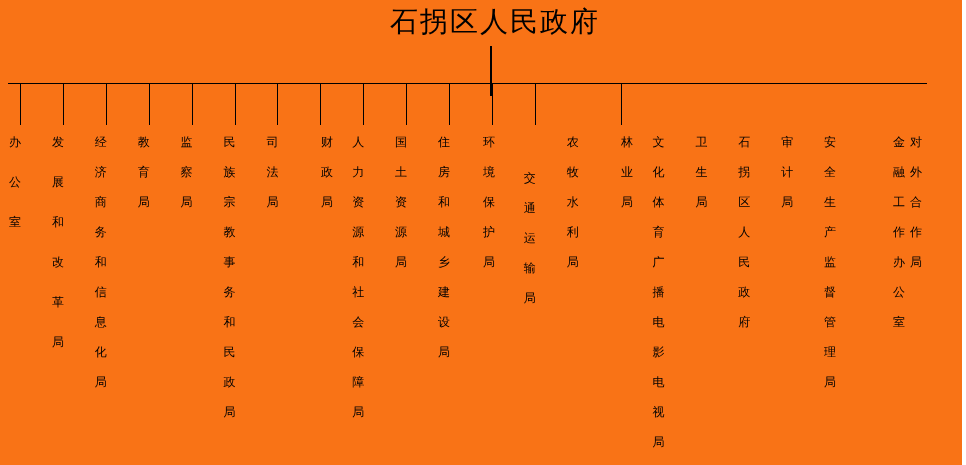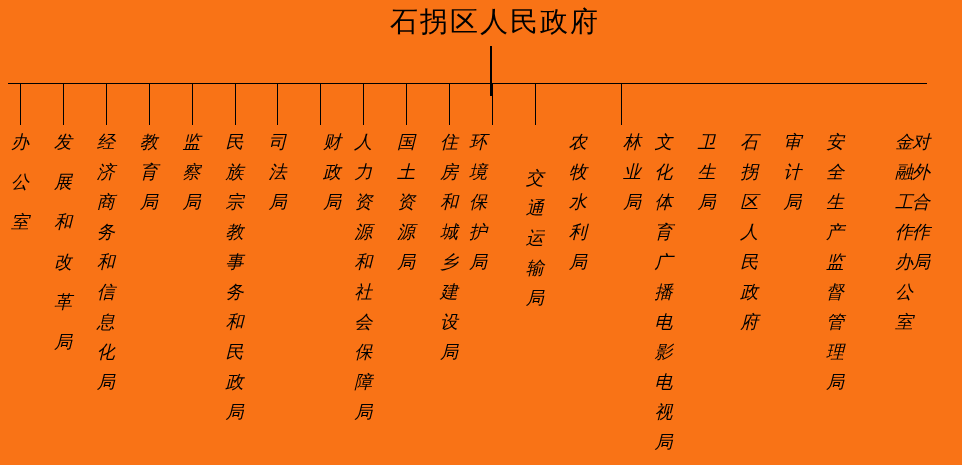--- a/index.html
+++ b/index.html
@@ -49,27 +49,25 @@
     top: 84px;
     width: 1px;
     height: 41px;
     background: #000000;
   }
   .dept {
     position: absolute;
     top: 127px;
     width: 22px;
     margin-left: -11px;
-    text-align: center;
-    font-size: 18px;
+    font-size: 12px;
     line-height: 30px;
     word-break: break-all;
     line-break: anywhere;
     color: #000000;
-    font-style: italic;
   }
   .dept.wide {
     top: 122px;
     line-height: 40px;
   }
 </style>
 </head>
 <body>
 
 <div class="stage">
@@ -93,21 +91,21 @@
       <div class="dept" style="left: 277.4px;">司法局</div>
       <div class="branch-line" style="left: 320.3px;"></div>
       <div class="dept" style="left: 332px;">财政局</div>
       <div class="branch-line" style="left: 363.2px;"></div>
       <div class="dept" style="left: 363.2px;">人力资源和社会保障局</div>
       <div class="branch-line" style="left: 406.1px;"></div>
       <div class="dept" style="left: 406.1px;">国土资源局</div>
       <div class="branch-line" style="left: 449px;"></div>
       <div class="dept" style="left: 449px;">住房和城乡建设局</div>
       <div class="branch-line" style="left: 491.9px;"></div>
-      <div class="dept" style="left: 478px;">环境保护局</div>
+      <div class="dept" style="left: 494px;">环境保护局</div>
       <div class="branch-line" style="left: 534.8px;"></div>
       <div class="dept" style="left: 534.8px; margin-top: 36px;">交通运输局</div>
       <div class="dept" style="left: 577.7px;">农牧水利局</div>
       <div class="branch-line" style="left: 620.6px;"></div>
       <div class="dept" style="left: 632px;">林业局</div>
       <div class="dept" style="left: 663.5px;">文化体育广播电影电视局</div>
       <div class="dept" style="left: 706.4px;">卫生局</div>
       <div class="dept" style="left: 749.3px;">石拐区人民政府</div>
       <div class="dept" style="left: 792.2px;">审计局</div>
       <div class="dept" style="left: 835.1px;">安全生产监督管理局</div>

